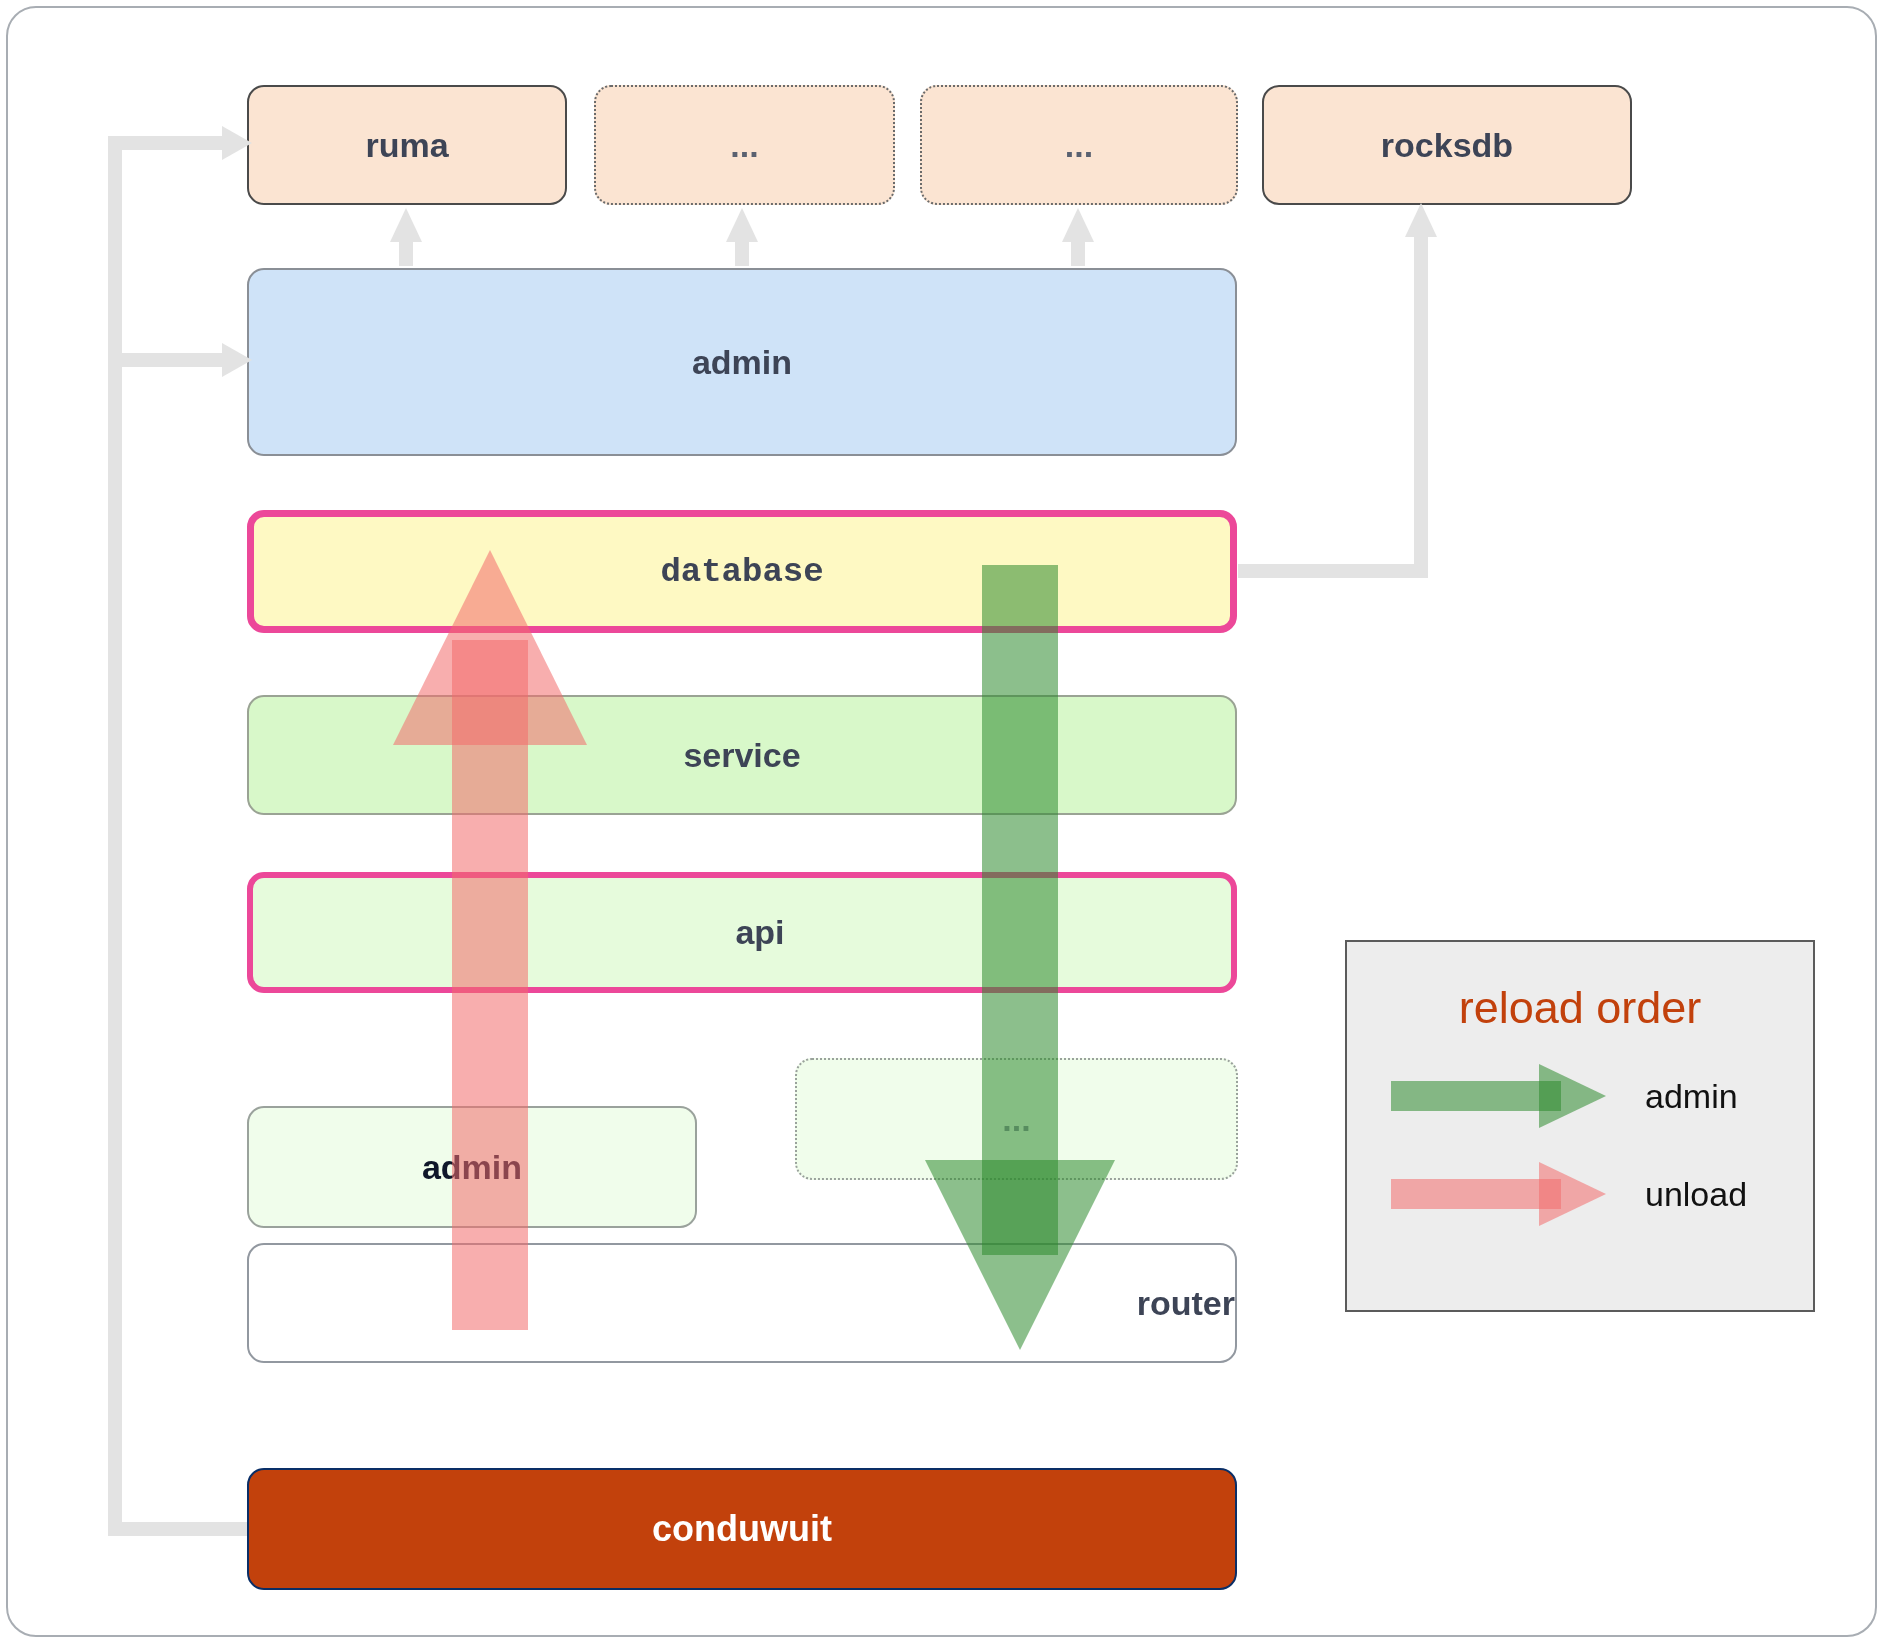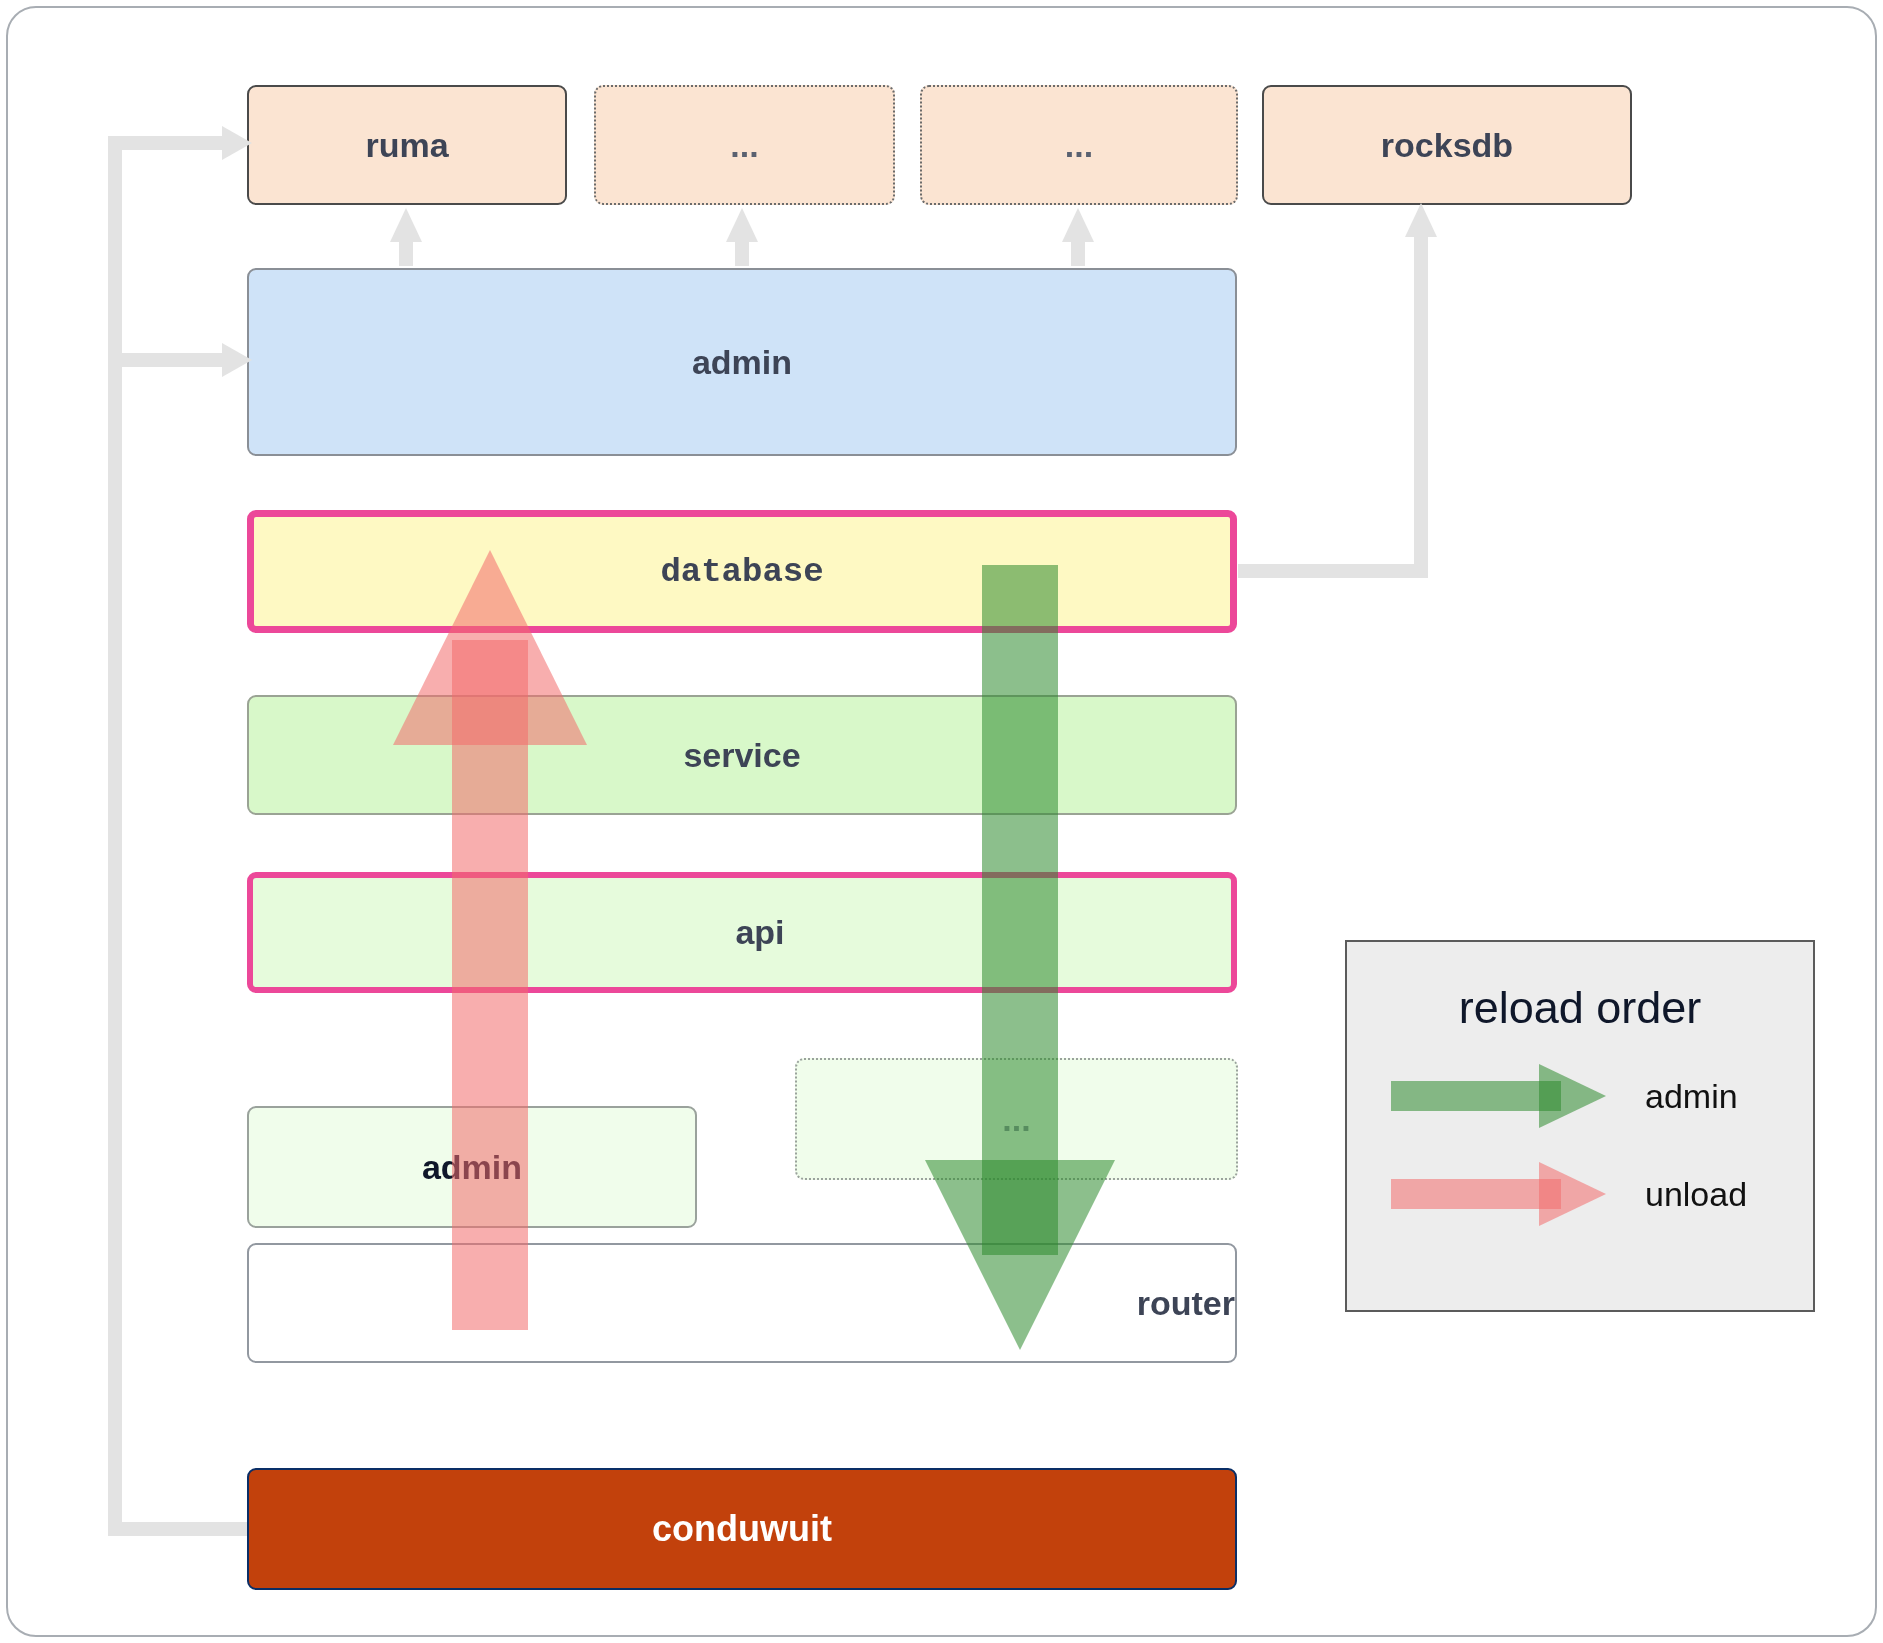--- a/index.html
+++ b/index.html
@@ -6,21 +6,21 @@
   .canvas {
     position:relative; width:1883px; height:1643px; background:#ffffff;
     font-family:"Liberation Sans","DejaVu Sans",sans-serif; overflow:hidden;
   }
   .frame {
     position:absolute; left:6px; top:6px; right:6px; bottom:6px;
     border:2px solid #a8adb3; border-radius:30px; pointer-events:none;
   }
   .box {
     position:absolute; display:flex; align-items:center; justify-content:center;
-    border-radius:9px; font-size:34px; font-weight:600; color:#3d4456;
+    border-radius:17px; font-size:34px; font-weight:600; color:#3d4456;
     box-sizing:border-box;
   }
   .peach  { background:#fbe4d2; border:2px solid #4a4a4a; }
   .peach-dotted { background:#fbe4d2; border:2px dotted #6b6b6b; color:#5a6170; }
   .core   { background:#cfe3f8; border:2px solid #8a8f96; }
   .db     { background:#fef9c3; border:7px solid #ec4899;font-family:Liberation Mono, monospace; }
   .service{ background:#d8f8c9; border:2px solid #9aa394; }
   .api    { background:#e6fbdc; border:6px solid #ec4899;padding-left:36px; }
   .admin  { background:#f0fdeb; border:2px solid #9aa29c; color:#0f172a;margin-top:48px; }
   .admin-dotted { background:#f0fdeb; border:2px dotted #9aa29c; color:#8b919c; }
@@ -43,21 +43,21 @@
   svg.overlay { position:absolute; left:0; top:0; width:1883px; height:1643px; pointer-events:none; }
   .connector-line { stroke:#e3e3e3; stroke-width:14; fill:none; }
   .connector-head { fill:#e3e3e3; stroke:none; }
   .half { fill-opacity:0.55; stroke:none; }
 
   .legend {
     position:absolute; left:1345px; top:940px; width:470px; height:372px;
     background:#ededed; border:2px solid #5b5b5b; box-sizing:border-box;
     display:flex; flex-direction:column;
   }
-  .legend-title { text-align:center; margin-top:40px; font-size:45px; color:#0f172a; }
+  .legend-title { text-align:center; margin-top:40px; font-size:45px; color:#c2410c; }
   .legend-row { display:flex; align-items:center; margin:26px 0 0 44px; gap:34px; height:72px; }
   .legend-row svg { width:220px; height:70px; display:block; }
   .legend-label { font-size:34px; color:#111111; }
 </style>
 </head>
 <body>
 
 <div class="canvas">
 
   <div class="box peach" id="b-ruma">

